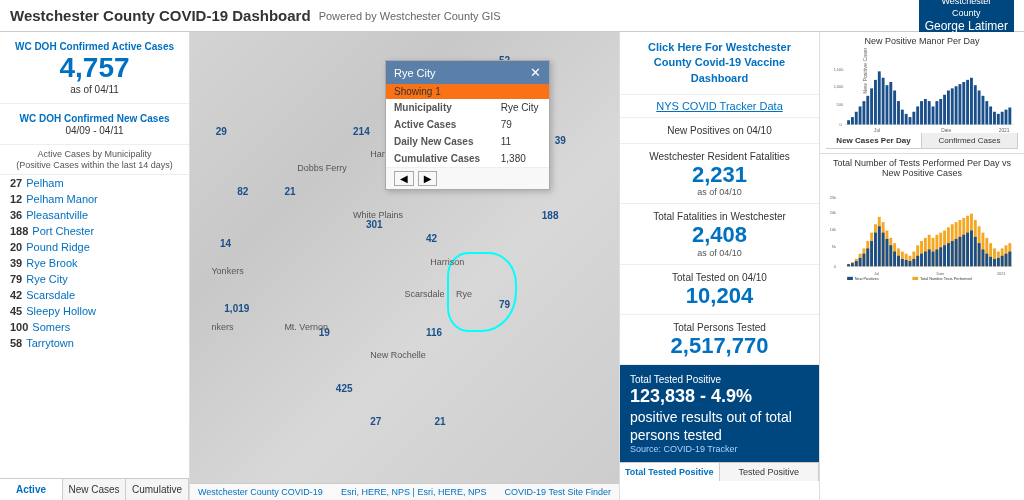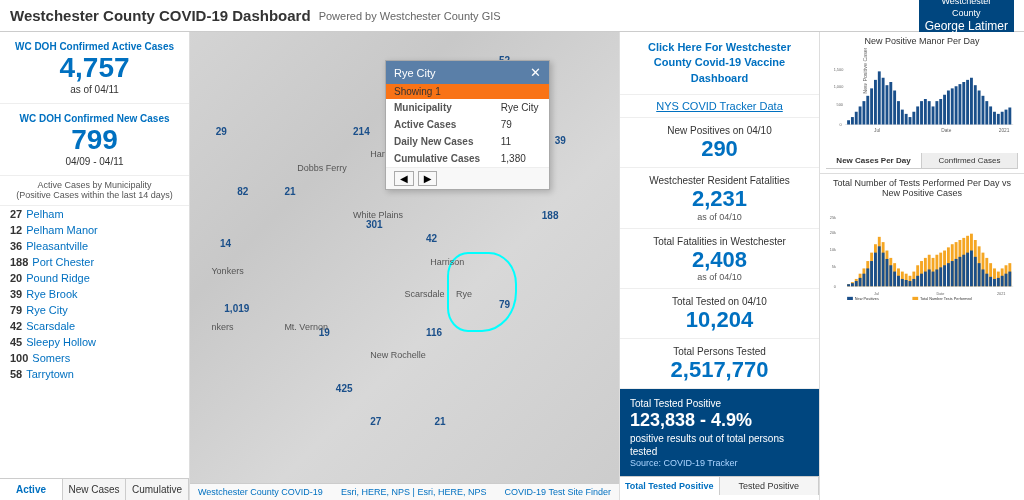--- a/index.html
+++ b/index.html
@@ -148,41 +148,41 @@
     .nys-link a { color: #0070c0; font-size: 11px; text-decoration: underline; cursor: pointer; }
 
     .total-tested-box {
       background: #00467f;
       color: white;
       padding: 8px 10px;
       margin: 0;
     }
     .total-tested-label { font-size: 10px; line-height: 1.3; }
     .total-tested-value { font-size: 18px; font-weight: bold; line-height: 1.2; }
-    .total-tested-sub { font-size: 10px; line-height: 1.3; }
+    .total-tested-sub { font-size: 14px; line-height: 1.3; }
     .total-tested-source { font-size: 9px; color: #aad4ff; }
 
     .stats-tab-bar { display: flex; border-top: 1px solid #ccc; }
     .stats-tab-btn { flex: 1; padding: 4px 2px; font-size: 9px; text-align: center; cursor: pointer; background: #f5f5f5; border-right: 1px solid #ccc; color: #333; }
     .stats-tab-btn.active { background: white; font-weight: bold; color: #0070c0; }
 
     
     #charts-panel {
       width: 205px;
       background: #f8f8f8;
       border-left: 1px solid #ddd;
       display: flex;
       flex-direction: column;
       overflow: hidden;
     }
     .chart-box { padding: 4px 6px; border-bottom: 1px solid #ddd; background: white; }
     .chart-title { font-size: 9px; color: #333; text-align: center; margin-bottom: 2px; }
     .chart-area { height: 85px; position: relative; overflow: hidden; }
     .chart-tab-bar { display: flex; border-bottom: 1px solid #ccc; }
-    .chart-tab { flex: 1; padding: 3px 2px; font-size: 8px; text-align: center; cursor: pointer; background: #eee; border-right: 1px solid #ccc; color: #333; margin-top: 20px; }
+    .chart-tab { flex: 1; padding: 3px 2px; font-size: 8px; text-align: center; cursor: pointer; background: #eee; border-right: 1px solid #ccc; color: #333; }
     .chart-tab.active { background: white; font-weight: bold; }
 
     .chart2-box { padding: 4px 6px; flex: 1; background: white; }
     .chart2-title { font-size: 9px; color: #333; text-align: center; margin-bottom: 2px; }
     .chart2-area { height: 100px; position: relative; }
 
     
     svg { width: 100%; height: 100%; }
 
     
@@ -210,21 +210,20 @@
 <div id="main">
 
   <div id="left-panel">
     <div class="stat-box">
       <div class="stat-box-label">WC DOH Confirmed Active Cases</div>
       <div class="stat-box-value">4,757</div>
       <div class="stat-box-sub">as of 04/11</div>
     </div>
     <div class="stat-box">
       <div class="stat-box-label">WC DOH Confirmed New Cases</div>
-      <div class="stat-box-value">799</div>
       <div class="stat-box-sub">04/09 - 04/11</div>
     </div>
     <div class="municipality-section">
       <div class="municipality-title">
         <span>Active Cases by Municipality</span>
         <span>(Positive Cases within the last 14 days)</span>
       </div>
       <div class="municipality-list" id="municipality-list">
           <div class="municipality-item">
             <span class="muni-num">27</span>
@@ -362,21 +361,20 @@
 
   <div id="right-stats">
     <div class="vaccine-link">
       <a>Click Here For Westchester County Covid-19 Vaccine Dashboard</a>
     </div>
     <div class="nys-link">
       <a>NYS COVID Tracker Data</a>
     </div>
     <div class="stat-row">
       <div class="stat-row-label">New Positives on 04/10</div>
-      <div class="stat-row-value">290</div>
     </div>
     <div class="stat-row">
       <div class="stat-row-label">Westchester Resident Fatalities</div>
       <div class="stat-row-value">2,231</div>
       <div class="stat-row-sub">as of 04/10</div>
     </div>
     <div class="stat-row">
       <div class="stat-row-label">Total Fatalities in Westchester</div>
       <div class="stat-row-value">2,408</div>
       <div class="stat-row-sub">as of 04/10</div>

